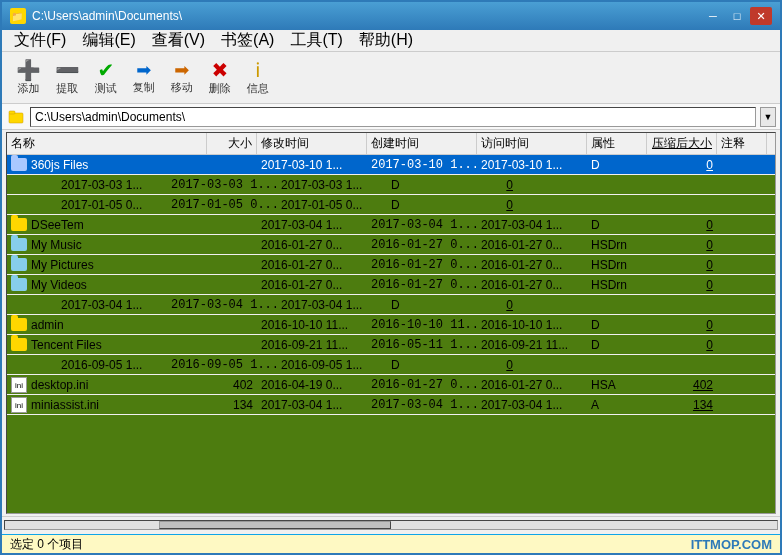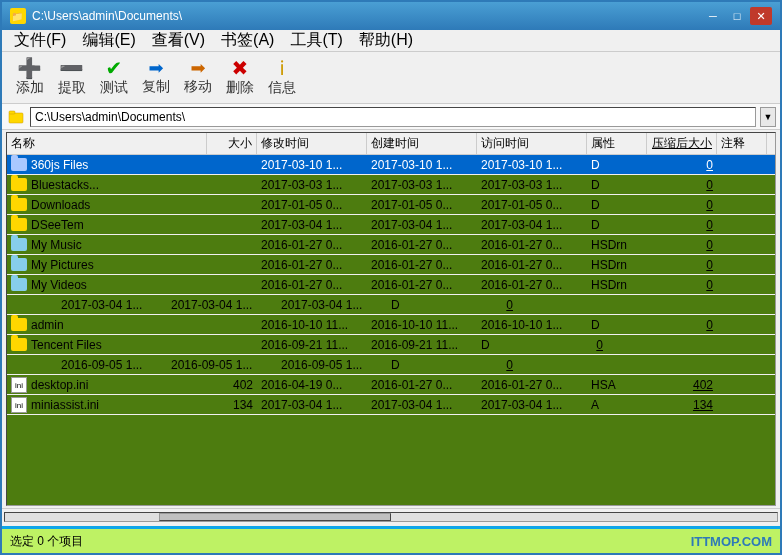--- a/index.html
+++ b/index.html
@@ -89,21 +89,21 @@
       cursor: pointer;
       border-radius: 2px;
       min-width: 36px;
     }
     .toolbar-icon {
       font-size: 20px;
       line-height: 1;
       margin-bottom: 1px;
     }
     .toolbar-label {
-      font-size: 14px;
+      font-size: 11px;
       color: #333;
     }
 
     
     .address-bar {
       background: #f8f8f8;
       border-bottom: 1px solid #ccc;
       height: 26px;
       display: flex;
       align-items: center;
@@ -192,21 +192,21 @@
       text-overflow: ellipsis;
       display: flex;
       align-items: center;
       height: 100%;
     }
 
     
     .col-name { width: 200px; min-width: 200px; }
     .col-size { width: 50px; min-width: 50px; text-align: right; justify-content: flex-end; }
     .col-modified { width: 110px; min-width: 110px; }
-    .col-created { width: 110px; min-width: 110px; }
+    .col-created { width: 110px; min-width: 110px; font-family: Liberation Mono, monospace; }
     .col-accessed { width: 110px; min-width: 110px; }
     .col-attr { width: 60px; min-width: 60px; }
     .col-compressed { width: 70px; min-width: 70px; text-align: right; justify-content: flex-end; text-decoration: underline; }
     .col-comment { width: 50px; min-width: 50px; }
 
     
     .main-area {
       flex: 1;
       display: flex;
       flex-direction: column;
@@ -234,23 +234,23 @@
       position: absolute;
       left: 20%;
       width: 30%;
       height: 100%;
       background: #c0c0c0;
       border: 1px outset #999;
     }
 
     
     .status-bar {
-      height: 27px;
-      background: #bef264;
-      border-top: 3px solid #0ea5e9;
+      height: 19px;
+      background: #fef9c3;
+      border-top: 1px solid #0ea5e9;
       display: flex;
       align-items: center;
       padding: 0 8px;
       font-size: 12px;
       justify-content: space-between;
     }
 
     .window {
       width: 782px;
       height: 555px;
@@ -350,41 +350,29 @@
             </div>
     <div class="file-cell col-size" style="justify-content:flex-end;"></div>
     <div class="file-cell col-modified">2017-03-10 1...</div>
     <div class="file-cell col-created">2017-03-10 1...</div>
     <div class="file-cell col-accessed">2017-03-10 1...</div>
     <div class="file-cell col-attr">D</div>
     <div class="file-cell col-compressed" style="justify-content:flex-end;">0</div>
     <div class="file-cell col-comment"></div>
   </div>
           <div class="file-row">
-    <div class="file-cell col-name">
-              <span style="display:inline-block;width:16px;height:13px;background:#ffd700;border-radius:0 2px 2px 2px;position:relative;vertical-align:middle;margin-right:4px;flex-shrink:0;">
-      <span style="position:absolute;top:-3px;left:0;width:7px;height:3px;background:#ffd700;border-radius:2px 2px 0 0;display:block;"></span>
-    </span>
-              <span>Bluestacks...</span>
-            </div>
     <div class="file-cell col-size" style="justify-content:flex-end;"></div>
     <div class="file-cell col-modified">2017-03-03 1...</div>
     <div class="file-cell col-created">2017-03-03 1...</div>
     <div class="file-cell col-accessed">2017-03-03 1...</div>
     <div class="file-cell col-attr">D</div>
     <div class="file-cell col-compressed" style="justify-content:flex-end;">0</div>
     <div class="file-cell col-comment"></div>
   </div>
           <div class="file-row">
-    <div class="file-cell col-name">
-              <span style="display:inline-block;width:16px;height:13px;background:#ffd700;border-radius:0 2px 2px 2px;position:relative;vertical-align:middle;margin-right:4px;flex-shrink:0;">
-      <span style="position:absolute;top:-3px;left:0;width:7px;height:3px;background:#ffd700;border-radius:2px 2px 0 0;display:block;"></span>
-    </span>
-              <span>Downloads</span>
-            </div>
     <div class="file-cell col-size" style="justify-content:flex-end;"></div>
     <div class="file-cell col-modified">2017-01-05 0...</div>
     <div class="file-cell col-created">2017-01-05 0...</div>
     <div class="file-cell col-accessed">2017-01-05 0...</div>
     <div class="file-cell col-attr">D</div>
     <div class="file-cell col-compressed" style="justify-content:flex-end;">0</div>
     <div class="file-cell col-comment"></div>
   </div>
           <div class="file-row">
     <div class="file-cell col-name">
@@ -472,20 +460,21 @@
   </div>
           <div class="file-row">
     <div class="file-cell col-name">
               <span style="display:inline-block;width:16px;height:13px;background:#ffd700;border-radius:0 2px 2px 2px;position:relative;vertical-align:middle;margin-right:4px;flex-shrink:0;">
       <span style="position:absolute;top:-3px;left:0;width:7px;height:3px;background:#ffd700;border-radius:2px 2px 0 0;display:block;"></span>
     </span>
               <span>Tencent Files</span>
             </div>
     <div class="file-cell col-size" style="justify-content:flex-end;"></div>
     <div class="file-cell col-modified">2016-09-21 11...</div>
+    <div class="file-cell col-created">2016-05-11 1...</div>
     <div class="file-cell col-accessed">2016-09-21 11...</div>
     <div class="file-cell col-attr">D</div>
     <div class="file-cell col-compressed" style="justify-content:flex-end;">0</div>
     <div class="file-cell col-comment"></div>
   </div>
           <div class="file-row">
     <div class="file-cell col-size" style="justify-content:flex-end;"></div>
     <div class="file-cell col-modified">2016-09-05 1...</div>
     <div class="file-cell col-created">2016-09-05 1...</div>
     <div class="file-cell col-accessed">2016-09-05 1...</div>

